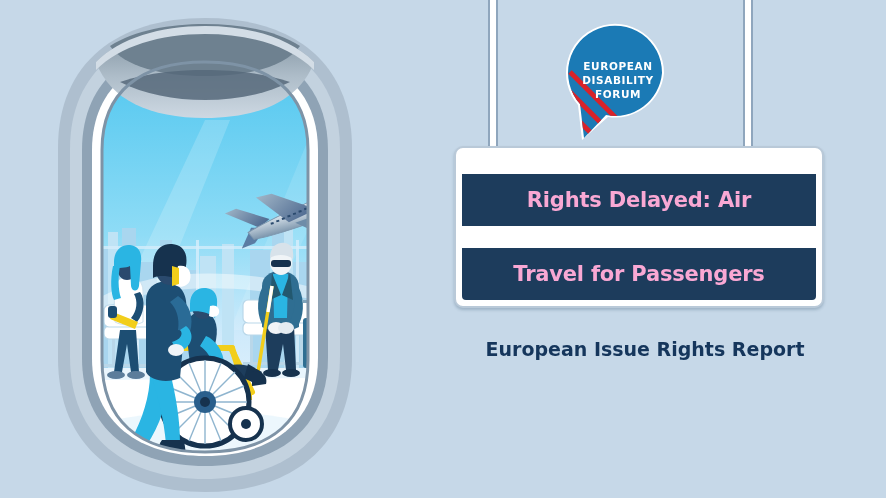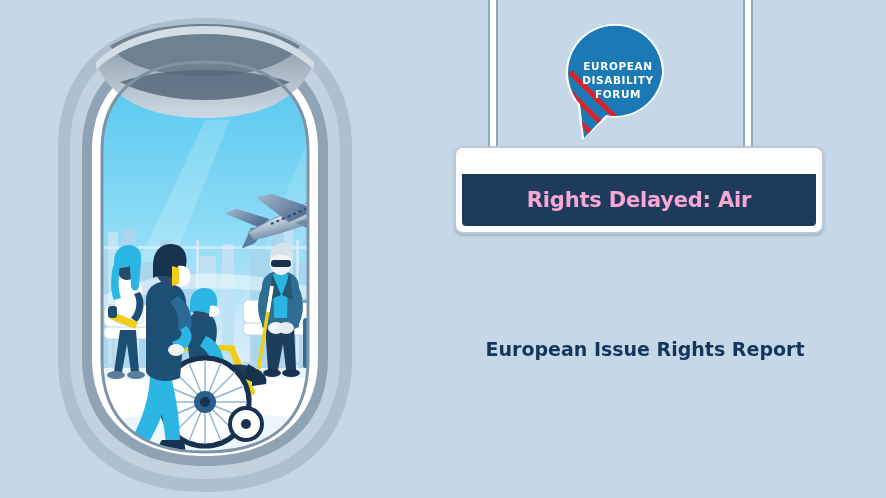--- a/index.html
+++ b/index.html
@@ -399,20 +399,21 @@
 
         <text x="58" y="48" text-anchor="middle" fill="#ffffff" font-family="'DejaVu Sans', sans-serif" font-size="10.5" font-weight="700" letter-spacing="0.6">EUROPEAN</text>
         <text x="58" y="62" text-anchor="middle" fill="#ffffff" font-family="'DejaVu Sans', sans-serif" font-size="10.5" font-weight="700" letter-spacing="0.6">DISABILITY</text>
         <text x="58" y="76" text-anchor="middle" fill="#ffffff" font-family="'DejaVu Sans', sans-serif" font-size="10.5" font-weight="700" letter-spacing="0.6">FORUM</text>
       </svg>
     </div>
 
     <div id="title-sign">
       <div id="title-sign-inner">
         <div class="sign-line">Rights Delayed: Air</div>
+        <div class="sign-line">Travel for Passengers</div>
       </div>
     </div>
 
     <div id="subtitle-block">
       <span class="sub-line">European Issue Rights Report</span>
     </div>
 
   </div>
 </div>
 

